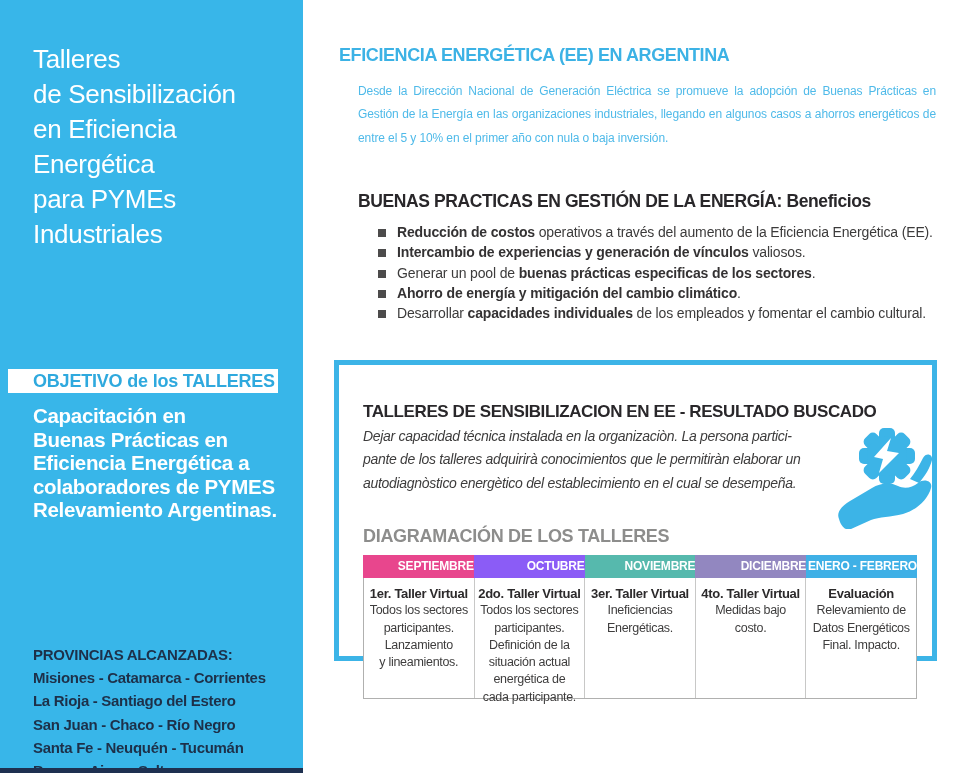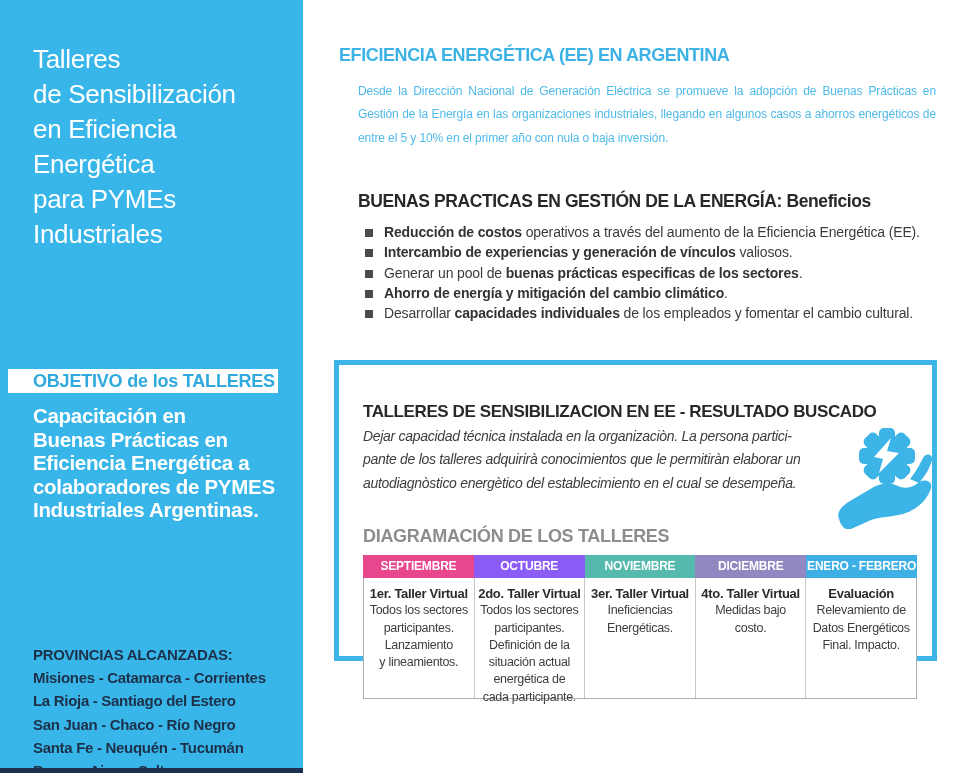--- a/index.html
+++ b/index.html
@@ -53,21 +53,21 @@
     position:absolute; left:358px; top:80px; width:578px;
     font-size:12px; color:#4fbae9; line-height:23.3px;
     text-align:justify; letter-spacing:-0.1px;
   }
   .h-dark {
     position:absolute; left:358px; top:191px;
     font-size:17.5px; font-weight:bold; color:#29272a;
     letter-spacing:-0.4px; white-space:nowrap;
   }
   .benefits {
-    position:absolute; left:365px; top:224px; list-style:none;
+    position:absolute; left:378px; top:224px; list-style:none;
   }
   .benefit {
     display:flex; align-items:flex-start; height:20.3px;
     font-size:14px; color:#3c3b3b; letter-spacing:-0.15px; white-space:nowrap;
   }
   .benefit b { color:#343233; }
   .bullet-sq {
     width:8px; height:8px; background:#4c4b4b;
     margin-top:5px; margin-right:11px; flex:none;
   }
@@ -93,21 +93,21 @@
     position:absolute; left:24px; top:161px;
     font-size:18px; font-weight:bold; color:#8d8d8c;
     letter-spacing:-0.3px; white-space:nowrap;
   }
   .schedule {
     position:absolute; left:24px; top:190px; width:554px;
   }
   .sched-head { display:flex; height:23px; }
   .th {
     flex:1; color:#ffffff; font-size:12px; font-weight:bold;
-    text-align:center; line-height:23px; letter-spacing:-0.2px;
+    text-align:right; line-height:23px; letter-spacing:-0.2px;
     white-space:nowrap; overflow:hidden;
   }
   .sched-body {
     display:flex; height:121px;
     border:1px solid #b0b0af; border-top:none; background:#fff;
   }
   .td {
     flex:1; border-right:1px solid #c8c8c7; padding-top:7px;
     text-align:center; font-size:12.5px; color:#3e3d3d;
     line-height:17.3px; letter-spacing:-0.3px;
@@ -131,21 +131,21 @@
       <div>Industriales</div>
     </div>
   <div class="objective-band">
     <span class="band-label">OBJETIVO de los TALLERES</span>
   </div>
   <div class="objective-text">
       <div>Capacitación en</div>
       <div>Buenas Prácticas en</div>
       <div>Eficiencia Energética a</div>
       <div>colaboradores de PYMES</div>
-      <div>Industriales Argentinas.</div>
+      <div>Relevamiento Argentinas.</div>
     </div>
   <div class="provinces">
     <div>PROVINCIAS ALCANZADAS:</div>
     <div>
         <div>Misiones - Catamarca - Corrientes</div>
         <div>La Rioja - Santiago del Estero</div>
         <div>San Juan - Chaco - Río Negro</div>
         <div>Santa Fe - Neuquén - Tucumán</div>
         <div>Buenos Aires - Salta</div>
       </div>

